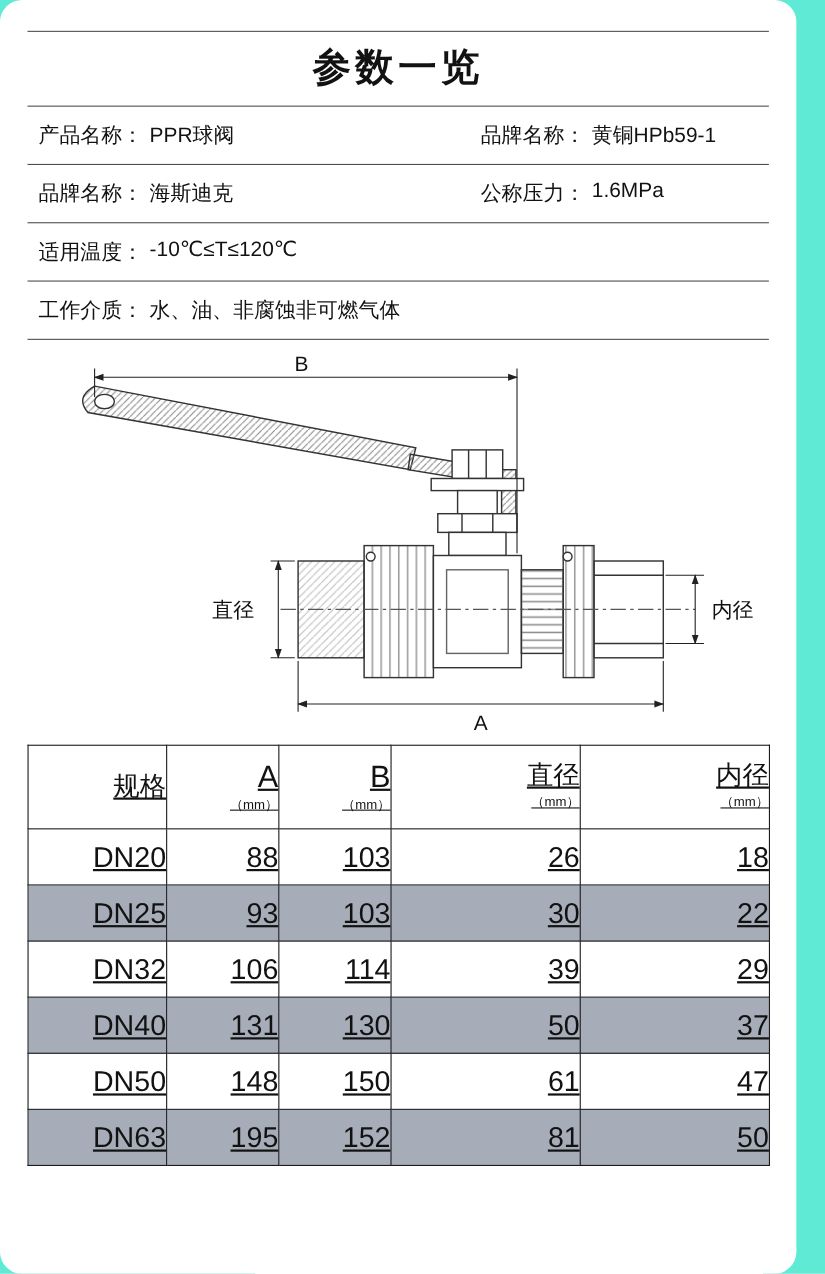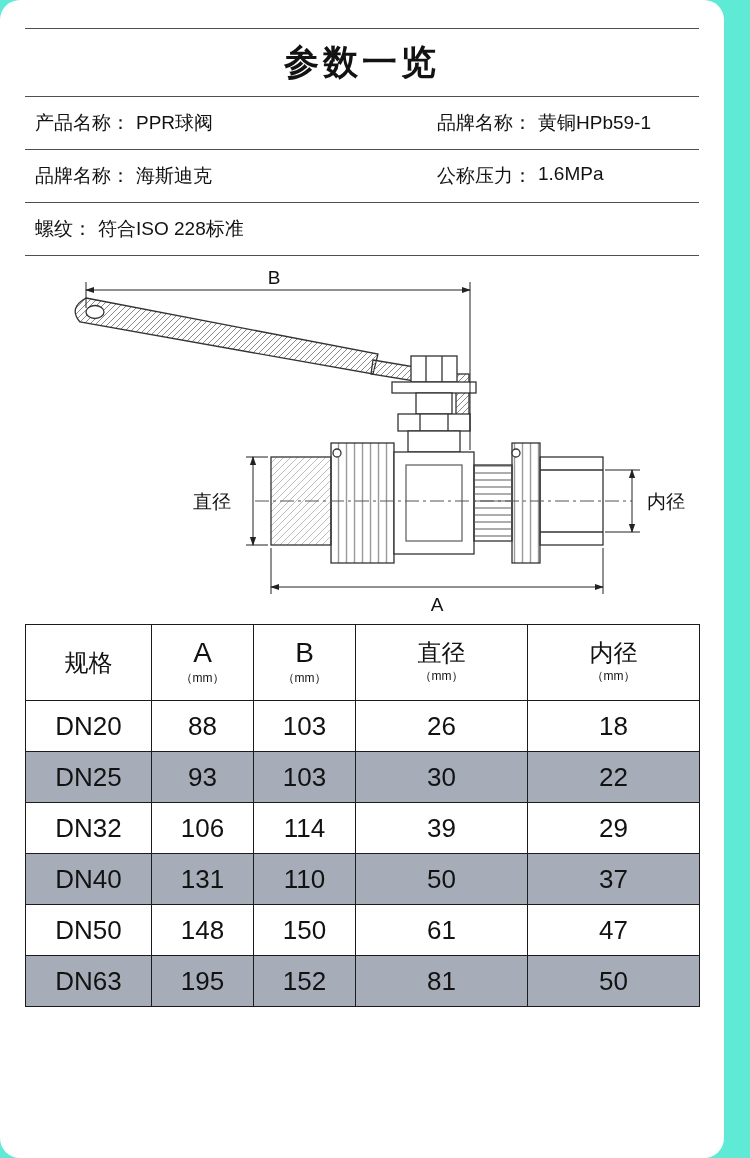--- a/index.html
+++ b/index.html
@@ -36,22 +36,23 @@
   .diagram { padding:4px 0 0 40px; }
   .diagram svg { display:block; }
   .diagram text { font-family:"Liberation Sans","DejaVu Sans",sans-serif; }
 
   .note { margin:2px 0 10px 32px; font-size:19px; font-weight:700; }
 
   table.spec-table {
     margin:0 25px; width:674px; border-collapse:collapse; table-layout:fixed;
   }
   .spec-table th, .spec-table td {
-    border:1px solid #1b1b1b; text-align:center; vertical-align:middle;
+    border:1px solid #1b1b1b; text-align:right; vertical-align:middle;
     background-clip:padding-box;
+    text-decoration:underline;
   }
   .spec-table thead th { height:76px; font-weight:400; }
   .h-main { display:block; font-size:28px; line-height:1.05; }
   th.cn .h-main { font-size:24px; }
   .h-sub { display:block; font-size:12px; margin-top:3px; }
   .spec-table tbody td { height:51px; font-size:26px; }
   .spec-table tbody td.c-spec { font-size:26px; }
   tr.shaded td { background:var(--row-shade,#a6adb8); }
 </style>
 </head>
@@ -79,23 +80,29 @@
         <div class="spec-item">
           <span class="spec-label">品牌名称：</span>
           <span class="spec-value">海斯迪克</span>
         </div>
         <div class="spec-item right">
           <span class="spec-label">公称压力：</span>
           <span class="spec-value">1.6MPa</span>
         </div>
       </div>
       <div class="spec-row">
-        <div class="spec-item right">
-          <span class="spec-label">螺纹：</span>
-          <span class="spec-value">符合ISO 228标准</span>
+        <div class="spec-item">
+          <span class="spec-label">适用温度：</span>
+          <span class="spec-value">-10℃≤T≤120℃</span>
+        </div>
+      </div>
+      <div class="spec-row">
+        <div class="spec-item">
+          <span class="spec-label">工作介质：</span>
+          <span class="spec-value">水、油、非腐蚀非可燃气体</span>
         </div>
       </div>
     </section>
 
     <section class="diagram">
       <svg width="660" height="364" viewBox="0 0 660 364">
         <defs>
           <pattern id="hatch" width="6" height="6" patternUnits="userSpaceOnUse">
             <path d="M0,6 L6,0" stroke="#8a8a8a" stroke-width="1"></path>
           </pattern>
@@ -225,21 +232,21 @@
         <tr>
           <td class="c-spec">DN32</td>
           <td>106</td>
           <td>114</td>
           <td>39</td>
           <td>29</td>
         </tr>
         <tr class="shaded">
           <td class="c-spec">DN40</td>
           <td>131</td>
-          <td>110</td>
+          <td>130</td>
           <td>50</td>
           <td>37</td>
         </tr>
         <tr>
           <td class="c-spec">DN50</td>
           <td>148</td>
           <td>150</td>
           <td>61</td>
           <td>47</td>
         </tr>

